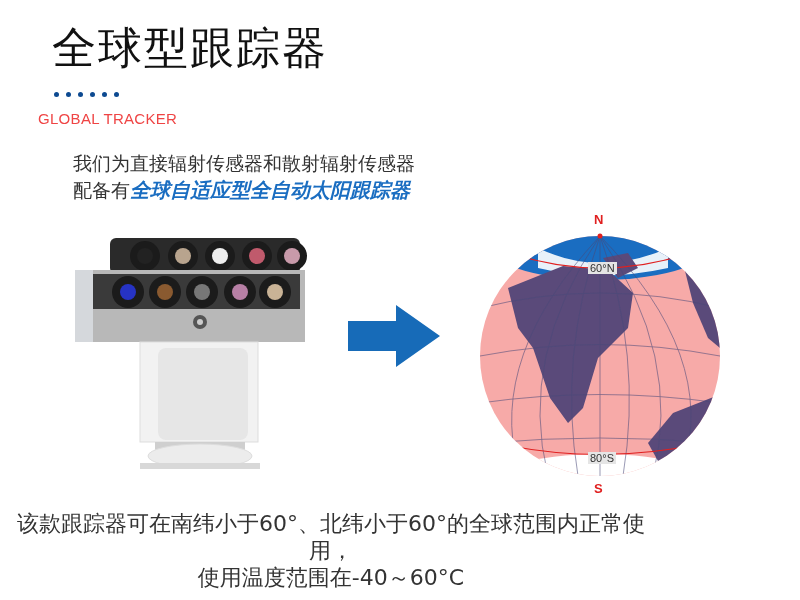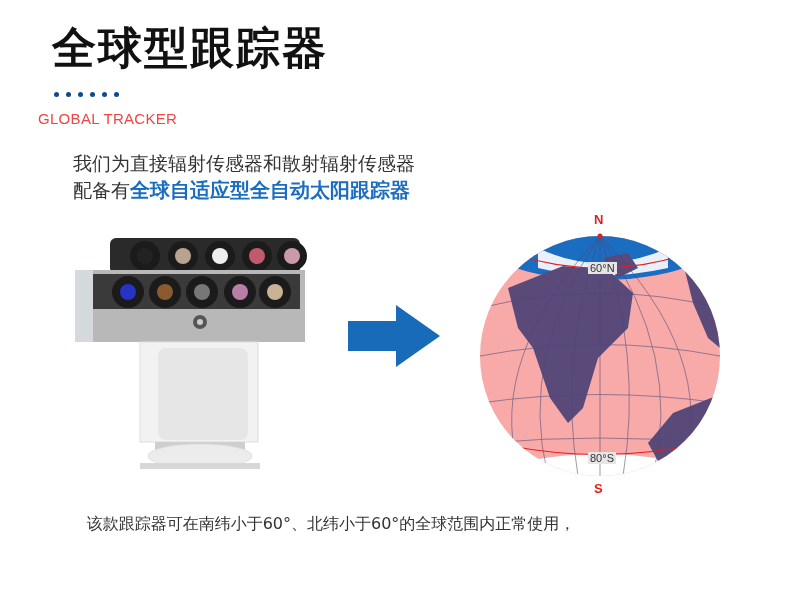--- a/index.html
+++ b/index.html
@@ -1,38 +1,38 @@
 <!DOCTYPE html>
 <html><head>
 <meta charset="utf-8">
 <style>
   * { margin: 0; padding: 0; box-sizing: border-box; }
   html, body { width: 800px; height: 600px; background: #ffffff; overflow: hidden; }
   body { position: relative; font-family: "DejaVu Sans", "Liberation Sans", sans-serif; color: #222; }
 
-  .title { position: absolute; left: 52px; top: 18px; font-size: 44px; font-weight: bold; color: #111; letter-spacing: 2px; line-height: 60px; }
+  .title { position: absolute; left: 52px; top: 18px; font-size: 44px; font-weight: normal; color: #111; letter-spacing: 2px; line-height: 60px; }
   .dots { position: absolute; left: 54px; top: 92px; display: flex; gap: 7px; }
   .dot { width: 5px; height: 5px; border-radius: 50%; background: #0d4a91; }
   .subtitle { position: absolute; left: 38px; top: 110px; font-family: "Liberation Sans", sans-serif; font-size: 15px; color: #ef4444; letter-spacing: 0.3px; }
 
   .intro { position: absolute; left: 73px; top: 150px; font-size: 19px; line-height: 27px; color: #333; }
-  .intro .hl { color: #1a6dc1; font-weight: bold; font-size: 20px; }
+  .intro .hl { color: #1a6dc1; font-weight: bold; font-size: 20px; font-style: italic; }
 
   .device { position: absolute; left: 70px; top: 230px; width: 240px; height: 245px; }
   .arrow { position: absolute; left: 348px; top: 305px; }
   .globe-wrap { position: absolute; left: 468px; top: 208px; width: 270px; height: 290px; }
 
   .label-N, .label-S { position: absolute; font-family: "Liberation Sans", sans-serif; font-weight: bold; color: #e02020; font-size: 13px; }
   .label-N { left: 594px; top: 212px; }
   .label-S { left: 594px; top: 481px; }
   .lat-label { position: absolute; background: #e5e5e5; font-family: "Liberation Sans", sans-serif; font-size: 11px; color: #333; padding: 0 2px; }
   .lat-n { left: 588px; top: 262px; }
   .lat-s { left: 588px; top: 452px; }
 
-  .bottom { position: absolute; left: 0; width: 662px; top: 510px; text-align: center; font-size: 16px; line-height: 27px; color: #333; }
+  .bottom { position: absolute; left: 0; width: 662px; top: 510px; text-align: center; font-size: 22px; line-height: 27px; color: #333; }
 </style>
 </head>
 <body>
 
 <div class="title">全球型跟踪器</div>
 <div class="dots">
   <span class="dot"></span>
   <span class="dot"></span>
   <span class="dot"></span>
   <span class="dot"></span>
@@ -132,13 +132,14 @@
   <circle cx="132" cy="28" r="2.5" fill="#e02020"></circle>
 </svg>
 
 <div class="label-N">N</div>
 <div class="lat-label lat-n">60°N</div>
 <div class="lat-label lat-s">80°S</div>
 <div class="label-S">S</div>
 
 <div class="bottom">
   <div>该款跟踪器可在南纬小于60°、北纬小于60°的全球范围内正常使用，</div>
+  <div>使用温度范围在-40～60°C</div>
 </div>
 
 </body></html>

